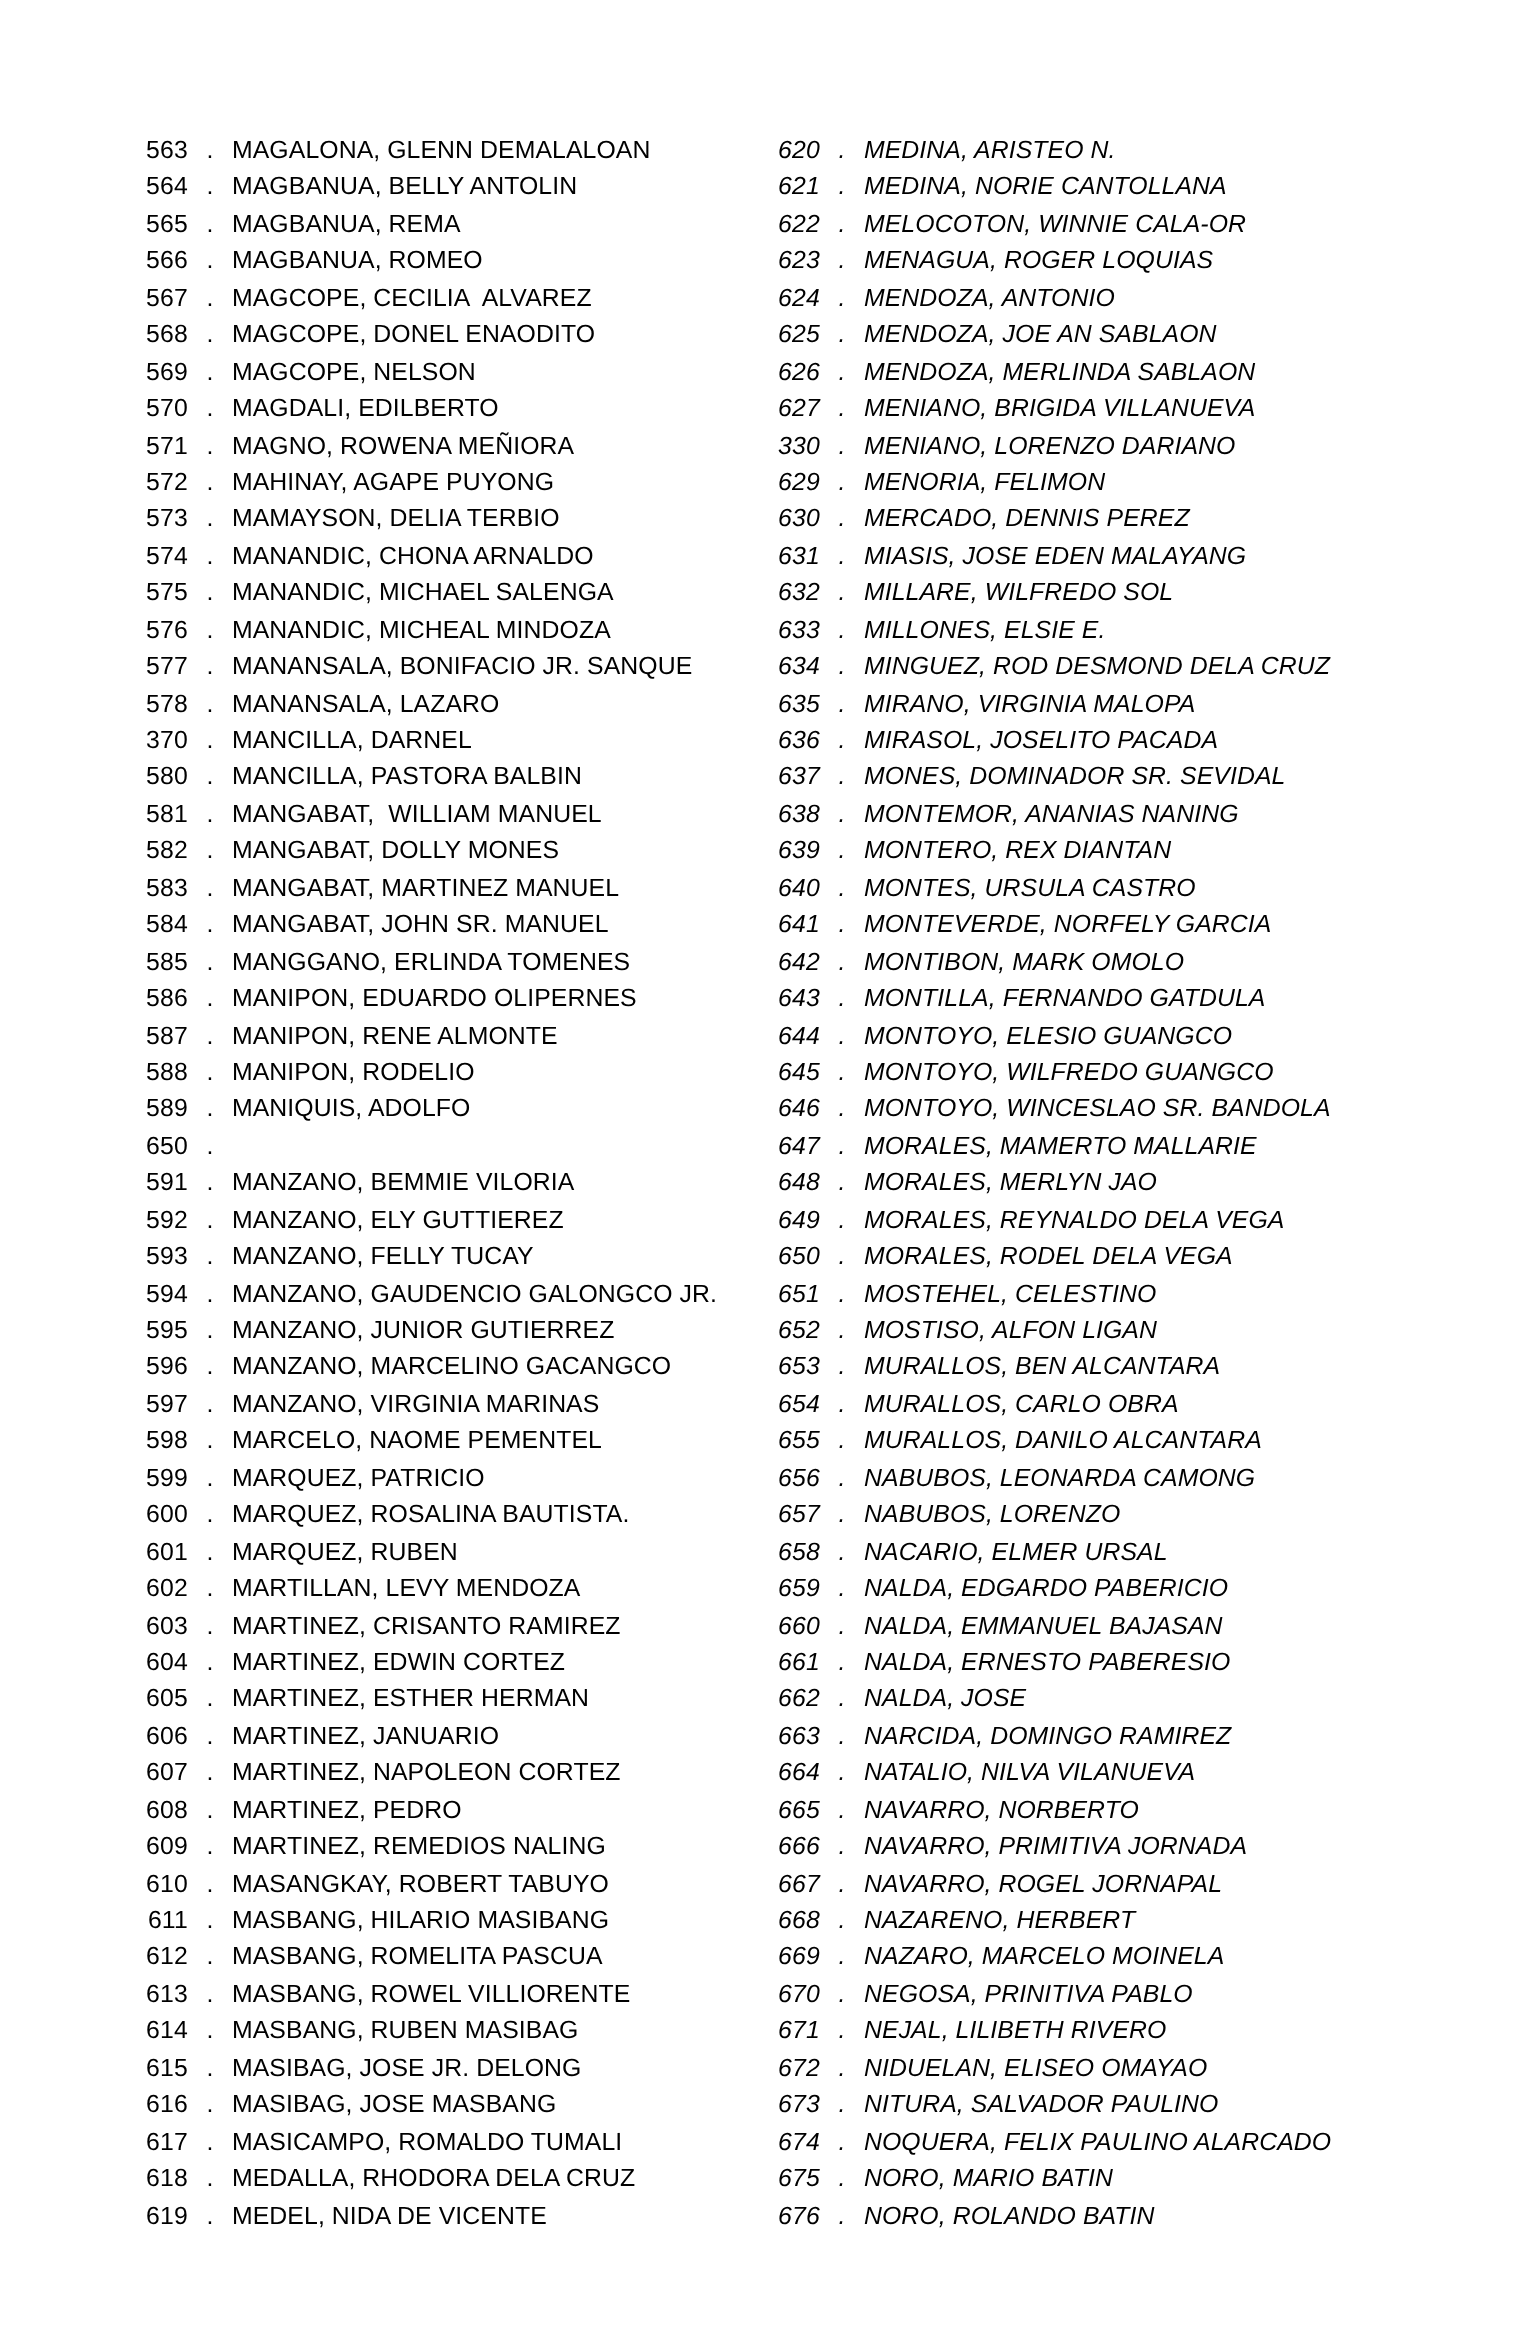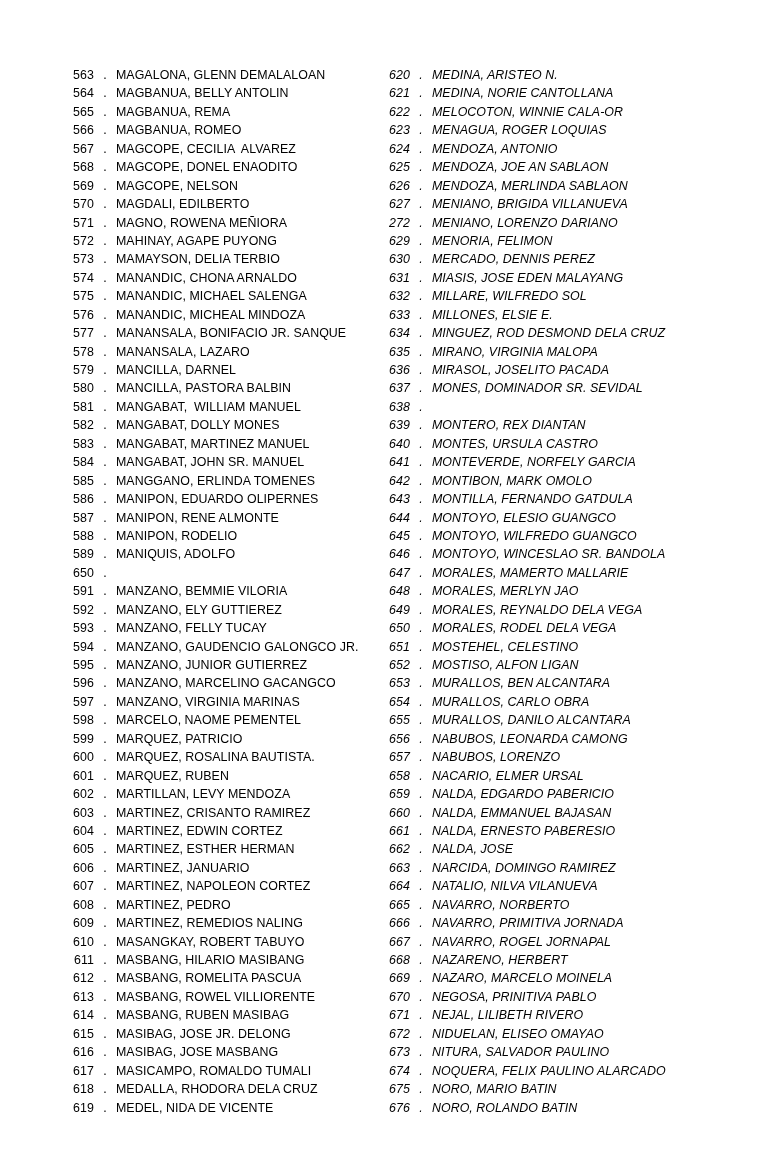--- a/index.html
+++ b/index.html
@@ -86,21 +86,21 @@
         <div class="entry-row"><span class="entry-index">569</span><span class="entry-dot">.</span><span class="entry-name">MAGCOPE, NELSON</span></div>
         <div class="entry-row"><span class="entry-index">570</span><span class="entry-dot">.</span><span class="entry-name">MAGDALI, EDILBERTO</span></div>
         <div class="entry-row"><span class="entry-index">571</span><span class="entry-dot">.</span><span class="entry-name">MAGNO, ROWENA MEÑIORA</span></div>
         <div class="entry-row"><span class="entry-index">572</span><span class="entry-dot">.</span><span class="entry-name">MAHINAY, AGAPE PUYONG</span></div>
         <div class="entry-row"><span class="entry-index">573</span><span class="entry-dot">.</span><span class="entry-name">MAMAYSON, DELIA TERBIO</span></div>
         <div class="entry-row"><span class="entry-index">574</span><span class="entry-dot">.</span><span class="entry-name">MANANDIC, CHONA ARNALDO</span></div>
         <div class="entry-row"><span class="entry-index">575</span><span class="entry-dot">.</span><span class="entry-name">MANANDIC, MICHAEL SALENGA</span></div>
         <div class="entry-row"><span class="entry-index">576</span><span class="entry-dot">.</span><span class="entry-name">MANANDIC, MICHEAL MINDOZA</span></div>
         <div class="entry-row"><span class="entry-index">577</span><span class="entry-dot">.</span><span class="entry-name">MANANSALA, BONIFACIO JR. SANQUE</span></div>
         <div class="entry-row"><span class="entry-index">578</span><span class="entry-dot">.</span><span class="entry-name">MANANSALA, LAZARO</span></div>
-        <div class="entry-row"><span class="entry-index">579</span><span class="entry-dot">.</span><span class="entry-name">MANCILLA, DARNEL</span></div>
+        <div class="entry-row"><span class="entry-index">370</span><span class="entry-dot">.</span><span class="entry-name">MANCILLA, DARNEL</span></div>
         <div class="entry-row"><span class="entry-index">580</span><span class="entry-dot">.</span><span class="entry-name">MANCILLA, PASTORA BALBIN</span></div>
         <div class="entry-row"><span class="entry-index">581</span><span class="entry-dot">.</span><span class="entry-name">MANGABAT,  WILLIAM MANUEL</span></div>
         <div class="entry-row"><span class="entry-index">582</span><span class="entry-dot">.</span><span class="entry-name">MANGABAT, DOLLY MONES</span></div>
         <div class="entry-row"><span class="entry-index">583</span><span class="entry-dot">.</span><span class="entry-name">MANGABAT, MARTINEZ MANUEL</span></div>
         <div class="entry-row"><span class="entry-index">584</span><span class="entry-dot">.</span><span class="entry-name">MANGABAT, JOHN SR. MANUEL</span></div>
         <div class="entry-row"><span class="entry-index">585</span><span class="entry-dot">.</span><span class="entry-name">MANGGANO, ERLINDA TOMENES</span></div>
         <div class="entry-row"><span class="entry-index">586</span><span class="entry-dot">.</span><span class="entry-name">MANIPON, EDUARDO OLIPERNES</span></div>
         <div class="entry-row"><span class="entry-index">587</span><span class="entry-dot">.</span><span class="entry-name">MANIPON, RENE ALMONTE</span></div>
         <div class="entry-row"><span class="entry-index">588</span><span class="entry-dot">.</span><span class="entry-name">MANIPON, RODELIO</span></div>
         <div class="entry-row"><span class="entry-index">589</span><span class="entry-dot">.</span><span class="entry-name">MANIQUIS, ADOLFO</span></div>
@@ -137,31 +137,31 @@
       </div>
     <div class="name-column col-right">
         <div class="entry-row"><span class="entry-index">620</span><span class="entry-dot">.</span><span class="entry-name">MEDINA, ARISTEO N.</span></div>
         <div class="entry-row"><span class="entry-index">621</span><span class="entry-dot">.</span><span class="entry-name">MEDINA, NORIE CANTOLLANA</span></div>
         <div class="entry-row"><span class="entry-index">622</span><span class="entry-dot">.</span><span class="entry-name">MELOCOTON, WINNIE CALA-OR</span></div>
         <div class="entry-row"><span class="entry-index">623</span><span class="entry-dot">.</span><span class="entry-name">MENAGUA, ROGER LOQUIAS</span></div>
         <div class="entry-row"><span class="entry-index">624</span><span class="entry-dot">.</span><span class="entry-name">MENDOZA, ANTONIO</span></div>
         <div class="entry-row"><span class="entry-index">625</span><span class="entry-dot">.</span><span class="entry-name">MENDOZA, JOE AN SABLAON</span></div>
         <div class="entry-row"><span class="entry-index">626</span><span class="entry-dot">.</span><span class="entry-name">MENDOZA, MERLINDA SABLAON</span></div>
         <div class="entry-row"><span class="entry-index">627</span><span class="entry-dot">.</span><span class="entry-name">MENIANO, BRIGIDA VILLANUEVA</span></div>
-        <div class="entry-row"><span class="entry-index">272</span><span class="entry-dot">.</span><span class="entry-name">MENIANO, LORENZO DARIANO</span></div>
+        <div class="entry-row"><span class="entry-index">330</span><span class="entry-dot">.</span><span class="entry-name">MENIANO, LORENZO DARIANO</span></div>
         <div class="entry-row"><span class="entry-index">629</span><span class="entry-dot">.</span><span class="entry-name">MENORIA, FELIMON</span></div>
         <div class="entry-row"><span class="entry-index">630</span><span class="entry-dot">.</span><span class="entry-name">MERCADO, DENNIS PEREZ</span></div>
         <div class="entry-row"><span class="entry-index">631</span><span class="entry-dot">.</span><span class="entry-name">MIASIS, JOSE EDEN MALAYANG</span></div>
         <div class="entry-row"><span class="entry-index">632</span><span class="entry-dot">.</span><span class="entry-name">MILLARE, WILFREDO SOL</span></div>
         <div class="entry-row"><span class="entry-index">633</span><span class="entry-dot">.</span><span class="entry-name">MILLONES, ELSIE E.</span></div>
         <div class="entry-row"><span class="entry-index">634</span><span class="entry-dot">.</span><span class="entry-name">MINGUEZ, ROD DESMOND DELA CRUZ</span></div>
         <div class="entry-row"><span class="entry-index">635</span><span class="entry-dot">.</span><span class="entry-name">MIRANO, VIRGINIA MALOPA</span></div>
         <div class="entry-row"><span class="entry-index">636</span><span class="entry-dot">.</span><span class="entry-name">MIRASOL, JOSELITO PACADA</span></div>
         <div class="entry-row"><span class="entry-index">637</span><span class="entry-dot">.</span><span class="entry-name">MONES, DOMINADOR SR. SEVIDAL</span></div>
-        <div class="entry-row"><span class="entry-index">638</span><span class="entry-dot">.</span></div>
+        <div class="entry-row"><span class="entry-index">638</span><span class="entry-dot">.</span><span class="entry-name">MONTEMOR, ANANIAS NANING</span></div>
         <div class="entry-row"><span class="entry-index">639</span><span class="entry-dot">.</span><span class="entry-name">MONTERO, REX DIANTAN</span></div>
         <div class="entry-row"><span class="entry-index">640</span><span class="entry-dot">.</span><span class="entry-name">MONTES, URSULA CASTRO</span></div>
         <div class="entry-row"><span class="entry-index">641</span><span class="entry-dot">.</span><span class="entry-name">MONTEVERDE, NORFELY GARCIA</span></div>
         <div class="entry-row"><span class="entry-index">642</span><span class="entry-dot">.</span><span class="entry-name">MONTIBON, MARK OMOLO</span></div>
         <div class="entry-row"><span class="entry-index">643</span><span class="entry-dot">.</span><span class="entry-name">MONTILLA, FERNANDO GATDULA</span></div>
         <div class="entry-row"><span class="entry-index">644</span><span class="entry-dot">.</span><span class="entry-name">MONTOYO, ELESIO GUANGCO</span></div>
         <div class="entry-row"><span class="entry-index">645</span><span class="entry-dot">.</span><span class="entry-name">MONTOYO, WILFREDO GUANGCO</span></div>
         <div class="entry-row"><span class="entry-index">646</span><span class="entry-dot">.</span><span class="entry-name">MONTOYO, WINCESLAO SR. BANDOLA</span></div>
         <div class="entry-row"><span class="entry-index">647</span><span class="entry-dot">.</span><span class="entry-name">MORALES, MAMERTO MALLARIE</span></div>
         <div class="entry-row"><span class="entry-index">648</span><span class="entry-dot">.</span><span class="entry-name">MORALES, MERLYN JAO</span></div>

